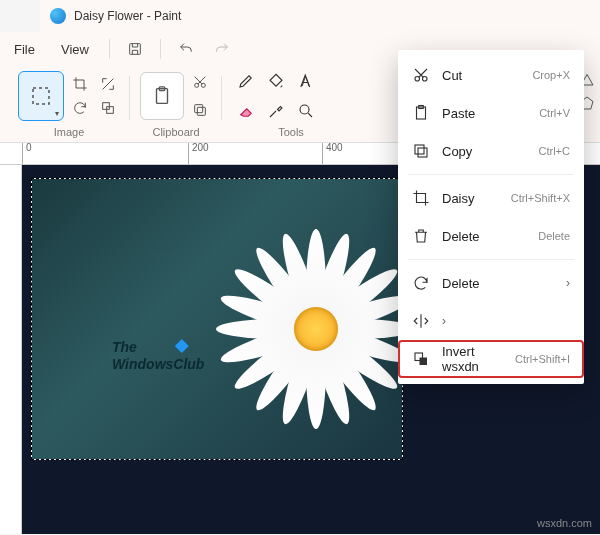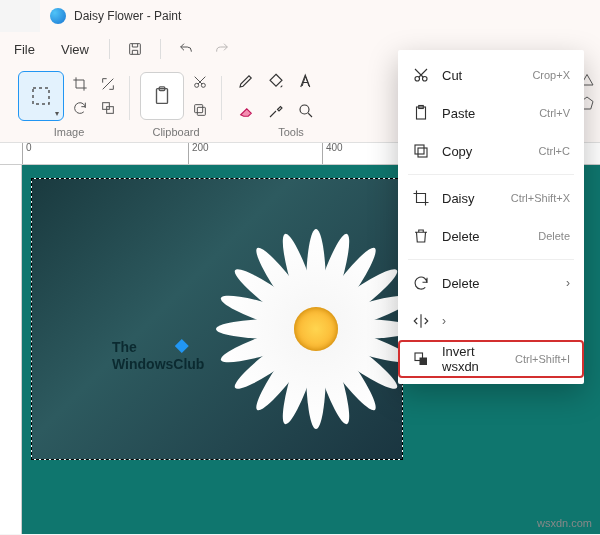--- a/index.html
+++ b/index.html
@@ -29,21 +29,21 @@
   .imgcol{display:flex;flex-direction:column;gap:2px;}
   .toolgrid{display:grid;grid-template-columns:repeat(4,28px);grid-template-rows:28px 28px;gap:2px;}
   .tcell{display:flex;align-items:center;justify-content:center;cursor:pointer;border-radius:4px;}
   .tcell svg{width:18px;height:18px;stroke:#333;fill:none;stroke-width:1.5;}
   .rightstrip{position:absolute;right:0;top:66px;width:24px;display:flex;flex-direction:column;background:#fdf8f6;padding:4px 2px;gap:6px;}
   .rightstrip svg{width:18px;height:18px;stroke:#555;fill:none;stroke-width:1.3;}
   .rulerx{height:22px;background:#fff;border-bottom:1px solid #ccc;position:relative;font-size:10px;color:#666;overflow:hidden;}
   .rulerx .tick{position:absolute;top:0;height:22px;border-left:1px solid #aaa;padding-left:3px;line-height:10px;}
   .workarea{display:flex;height:calc(535px - 32px - 34px - 78px - 22px);}
   .rulery{width:22px;background:#fff;border-right:1px solid #ccc;position:relative;}
-  .canvaswrap{flex:1;background:#0f766e;padding:14px 0 0 10px;overflow:hidden;position:relative;}
+  .canvaswrap{flex:1;background:#0f172a;padding:14px 0 0 10px;overflow:hidden;position:relative;font-style:italic;}
   .canvas{width:370px;height:280px;background:linear-gradient(135deg,#1a3a3f,#2d5a5f 40%,#1a3540);position:relative;outline:1px dashed #000;box-shadow:0 0 0 1px #fff;}
   .canvas::before{content:"";position:absolute;inset:-1px;border:1px dashed rgba(0,0,0,.6);pointer-events:none;}
   .flower{position:absolute;right:-24px;top:40px;width:220px;height:220px;}
   .petal{position:absolute;left:50%;top:50%;width:20px;height:100px;background:linear-gradient(#fff,#f5f5f5);border-radius:50% 50% 50% 50% / 60% 60% 40% 40%;transform-origin:50% 100%;}
   .fcenter{position:absolute;left:50%;top:50%;width:44px;height:44px;margin:-22px 0 0 -22px;background:radial-gradient(circle,#ffd54f,#f9a825);border-radius:50%;box-shadow:inset 0 0 6px #bf7f00;}
   .overlaytext{position:absolute;left:80px;top:160px;font-size:14px;color:#0b2a30;font-weight:600;line-height:1.2;}
   .overlaytext .sq{display:inline-block;width:14px;height:14px;background:#2196f3;vertical-align:top;margin-left:34px;clip-path:polygon(50% 0,100% 50%,50% 100%,0 50%);}
   .ctxmenu{position:absolute;left:398px;top:50px;width:186px;background:#fff;border-radius:2px;box-shadow:0 10px 30px rgba(0,0,0,.25);padding:6px 0;z-index:50;}
   .ctxitem{display:flex;align-items:center;height:38px;padding:0 14px;gap:12px;cursor:pointer;font-size:13px;color:#222;}
   .ctxitem .cicon{width:18px;height:18px;flex:none;}

